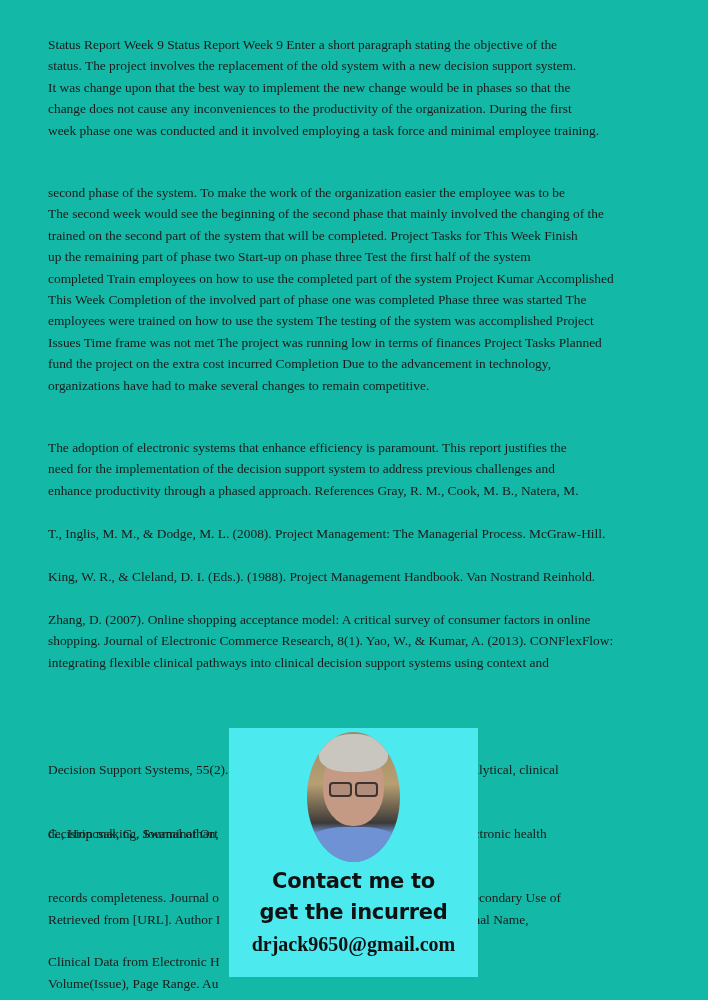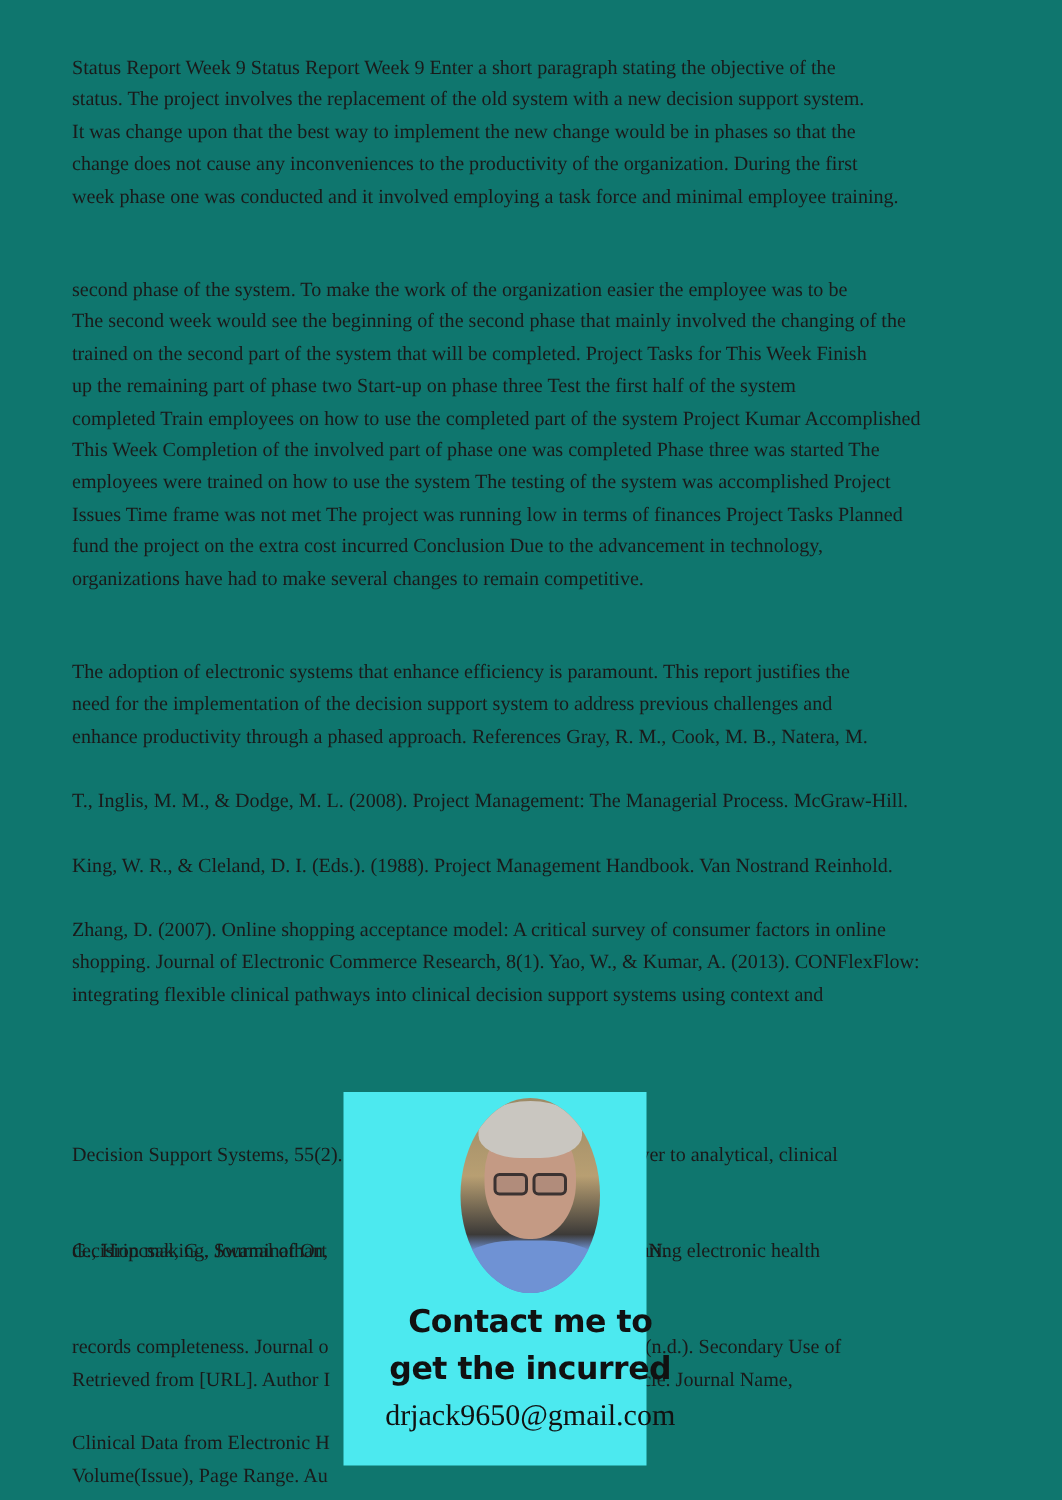--- a/index.html
+++ b/index.html
@@ -1,29 +1,29 @@
 <!DOCTYPE html>
 <html><head>
 <meta charset="utf-8">
 <style>
   html, body { margin: 0; padding: 0; background: #ffffff; }
   body { width: 708px; height: 1000px; position: relative; overflow: hidden; }
   .page {
-    position: absolute; left: 0; top: 0; width: 708px; height: 1000px; background: #0f766e;
+    position: absolute; left: 0; top: 0; width: 708px; height: 1000px; background: #14b8a6;
   }
   .para {
     position: absolute; left: 48px;
     font-family: "Liberation Serif", serif;
     font-size: 13.4px; color: #1a1a1a;
     line-height: 21.4px;
     margin: 0; white-space: nowrap;
   }
   .para .ln { display: block; }
   .overlay {
-    position: absolute; left: 229px; top: 728px; width: 202px; height: 249px;
+    position: absolute; left: 229px; top: 728px; width: 249px; height: 249px;
     background: #4ce9ef;
   }
   .portrait {
     position: absolute; left: 78px; top: 4px; width: 93px; height: 130px;
     border-radius: 50%; overflow: hidden;
     background: linear-gradient(180deg, #9c8a66 0%, #b89f72 40%, #3c3a38 70%, #6d8fcf 78%, #5f84c8 100%);
   }
   .portrait .hair {
     position: absolute; left: 12px; top: 2px; width: 69px; height: 38px;
     border-radius: 50% 50% 40% 40%; background: #c9c6c0;
@@ -44,21 +44,21 @@
   }
   .cta {
     position: absolute; left: 0; width: 249px; text-align: center;
     font-family: "DejaVu Sans", sans-serif; font-weight: bold;
     color: #111111; font-size: 21px; letter-spacing: -0.3px;
   }
   .cta.l1 { top: 141px; }
   .cta.l2 { top: 172px; }
   .email {
     position: absolute; left: 0; top: 205px; width: 249px; text-align: center;
-    font-family: "Liberation Serif", serif; font-weight: normal;
+    font-family: "Liberation Serif", serif; font-weight: bold;
     color: #111111; font-size: 20px;
   }
 </style>
 </head>
 <body>
 
 <div class="page">
 
   <p class="para" style="top:34px">
     <span class="ln">Status Report Week 9 Status Report Week 9 Enter a short paragraph stating the objective of the</span>
@@ -70,21 +70,21 @@
 
   <p class="para" style="top:182px">
     <span class="ln">second phase of the system. To make the work of the organization easier the employee was to be</span>
     <span class="ln">The second week would see the beginning of the second phase that mainly involved the changing of the</span>
     <span class="ln">trained on the second part of the system that will be completed. Project Tasks for This Week Finish</span>
     <span class="ln">up the remaining part of phase two Start-up on phase three Test the first half of the system</span>
     <span class="ln">completed Train employees on how to use the completed part of the system Project Kumar Accomplished</span>
     <span class="ln">This Week Completion of the involved part of phase one was completed Phase three was started The</span>
     <span class="ln">employees were trained on how to use the system The testing of the system was accomplished Project</span>
     <span class="ln">Issues Time frame was not met The project was running low in terms of finances Project Tasks Planned</span>
-    <span class="ln">fund the project on the extra cost incurred Conclusion Due to the advancement in technology,</span>
+    <span class="ln">fund the project on the extra cost incurred Completion Due to the advancement in technology,</span>
     <span class="ln">organizations have had to make several changes to remain competitive.</span>
   </p>
 
   <p class="para" style="top:437px">
     <span class="ln">The adoption of electronic systems that enhance efficiency is paramount. This report justifies the</span>
     <span class="ln">need for the implementation of the decision support system to address previous challenges and</span>
     <span class="ln">enhance productivity through a phased approach. References Gray, R. M., Cook, M. B., Natera, M.</span>
   </p>
 
   <p class="para" style="top:523px">

